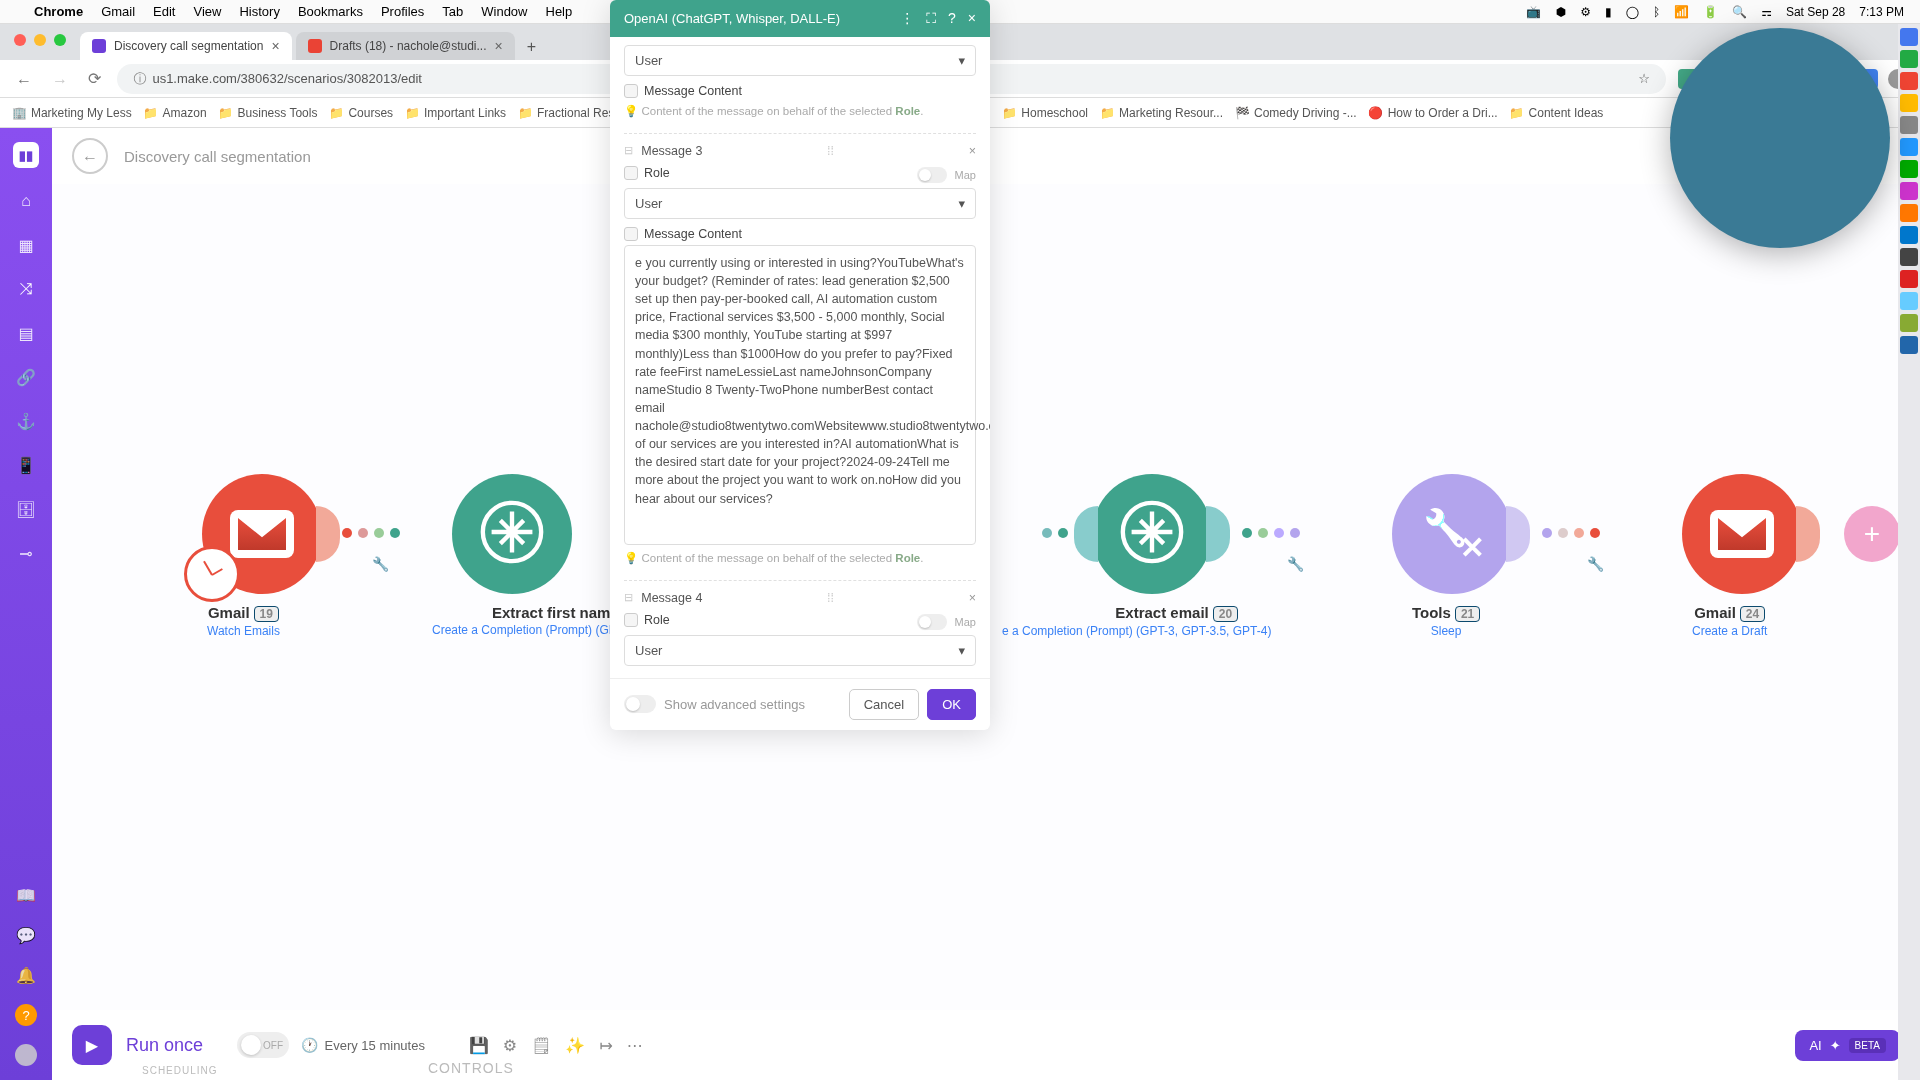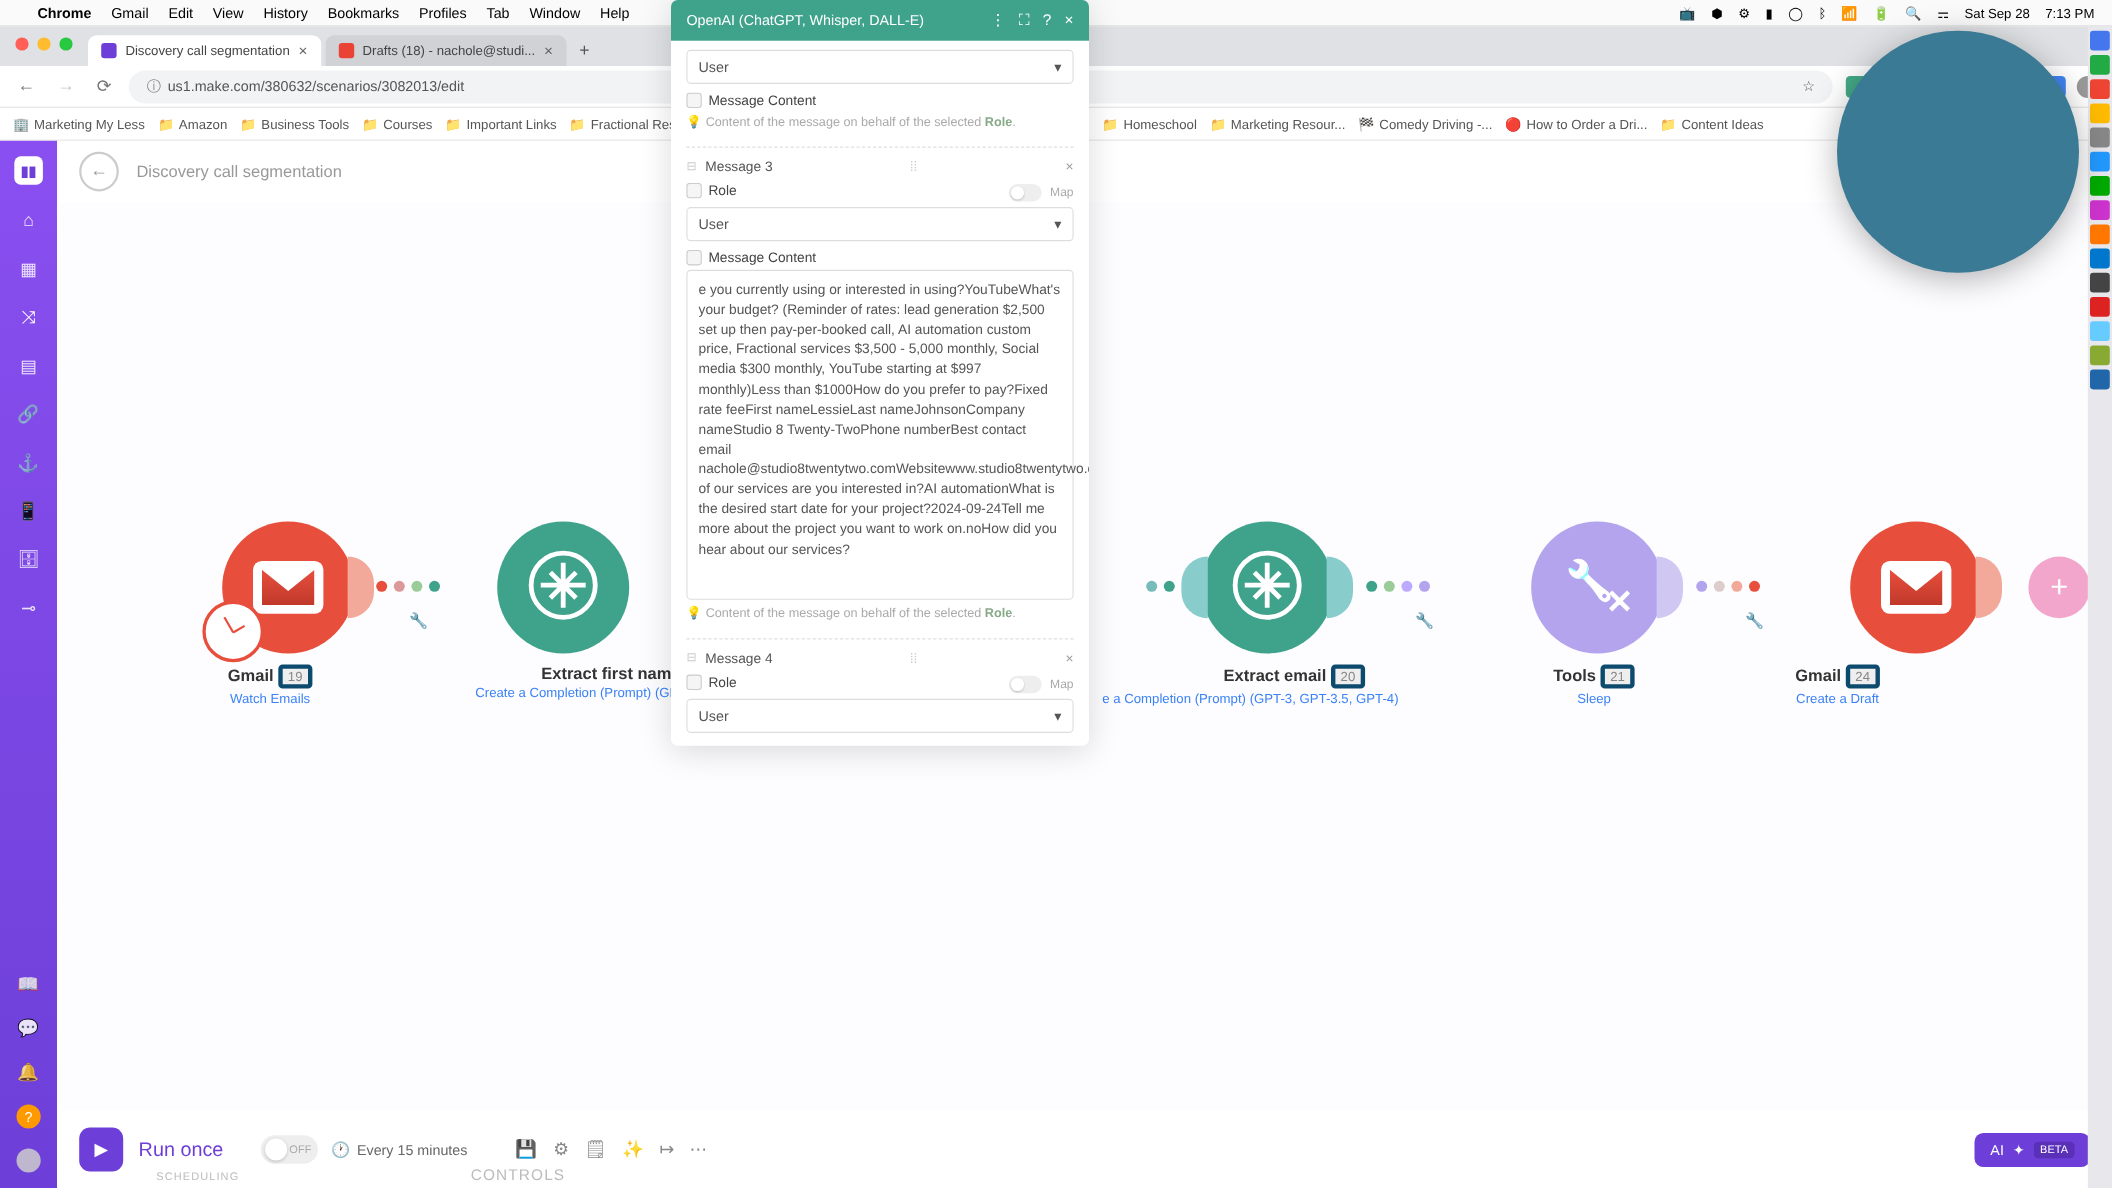--- a/index.html
+++ b/index.html
@@ -35,21 +35,21 @@
 .canvaswrap{flex:1;position:relative;background:#fff}
 .topbar{height:56px;display:flex;align-items:center;padding:0 20px;gap:16px}
 .backbtn{width:36px;height:36px;border:2px solid #ccc;border-radius:50%;display:flex;align-items:center;justify-content:center;color:#999}
 .scentitle{font-size:15px;color:#999}
 .canvas{position:absolute;inset:56px 0 70px 0;background:#fdfdff}
 .node{position:absolute;width:120px;height:120px;border-radius:50%;display:flex;align-items:center;justify-content:center}
 .node.gmail{background:#e84e3c}
 .node.openai{background:#3fa38c}
 .node.tools{background:#b3a4ed}
 .nodelabel{position:absolute;text-align:center;font-size:15px;color:#333;font-weight:600;white-space:nowrap}
-.nodelabel .badge{display:inline-block;background:#eee;border:4px solid #0c4a6e;border-radius:4px;padding:0 5px;font-size:12px;margin-left:4px;color:#888;font-weight:normal}
+.nodelabel .badge{display:inline-block;background:#eee;border:1px solid #0c4a6e;border-radius:4px;padding:0 5px;font-size:12px;margin-left:4px;color:#888;font-weight:bold}
 .nodelabel .sub{display:block;font-size:12px;color:#3b82f6;font-weight:normal;margin-top:2px}
 .clock{position:absolute;width:56px;height:56px;background:#fff;border:3px solid #e84e3c;border-radius:50%;left:-18px;bottom:-8px}
 .clock::after{content:"";position:absolute;width:2px;height:16px;background:#e84e3c;left:50%;top:10px;transform-origin:bottom;transform:translateX(-50%) rotate(-30deg)}
 .clock::before{content:"";position:absolute;width:2px;height:12px;background:#e84e3c;left:50%;top:14px;transform-origin:bottom;transform:translateX(-50%) rotate(60deg)}
 .pdots{position:absolute;display:flex;gap:6px;align-items:center}
 .pd{width:10px;height:10px;border-radius:50%}
 .wrench{position:absolute;color:#888;font-size:14px}
 .bump{position:absolute;width:24px;height:56px;border-radius:0 30px 30px 0}
 .addnode{position:absolute;width:56px;height:56px;border-radius:50%;background:#f2a6cc;right:20px;display:flex;align-items:center;justify-content:center;color:#fff;font-size:28px}
 .bottombar{position:absolute;bottom:0;left:0;right:0;height:70px;display:flex;align-items:center;padding:0 20px;gap:14px;background:#fff}
@@ -335,21 +335,21 @@
           <span class="pd" style="background:#dcc"></span>
         <span class="pd" style="background:#f2a999"></span>
           <span class="pd" style="background:#e84e3c"></span>
       </div>
       <span class="wrench" style="left:1535px;top:372px">🔧</span>
 
       <div class="node gmail" style="left:1630px;top:290px">
         <div class="gmailicon"></div>
         <div class="bump" style="background:#f2a999;right:-18px;top:32px"></div>
       </div>
-      <div class="nodelabel" style="left:1580px;top:420px">
+      <div class="nodelabel" style="left:1640px;top:420px">
         <span>Gmail</span><span class="badge">24</span>
         <span class="sub">Create a Draft</span>
       </div>
       <div class="addnode" style="top:322px">+</div>
     </div>
 
     <div class="bottombar">
       <div class="runbtn">▶</div>
       <div class="runtxt">Run once</div>
       <div class="sched">
@@ -449,20 +449,30 @@
           </div>
         <div style="display:flex;align-items:center;gap:4px">
             <span class="maptog"></span>
             <span class="maplbl">Map</span>
           </div>
       </div>
       <div class="sel">
         <span>User</span>
           <span>▾</span>
       </div>
+    </div>
+  </div>
+  <div class="mfoot">
+    <div class="adv">
+        <span class="tg"></span>
+        <span>Show advanced settings</span>
+      </div>
+    <div style="margin-left:auto;display:flex;gap:8px">
+      <button class="btn">Cancel</button>
+      <button class="btn ok">OK</button>
     </div>
   </div>
 </div>
 
 <div class="webcam"></div>
 
 <div class="rightdock">
   <div class="d" style="background:#47e"></div>
   <div class="d" style="background:#2a4"></div>
   <div class="d" style="background:#e43"></div>

